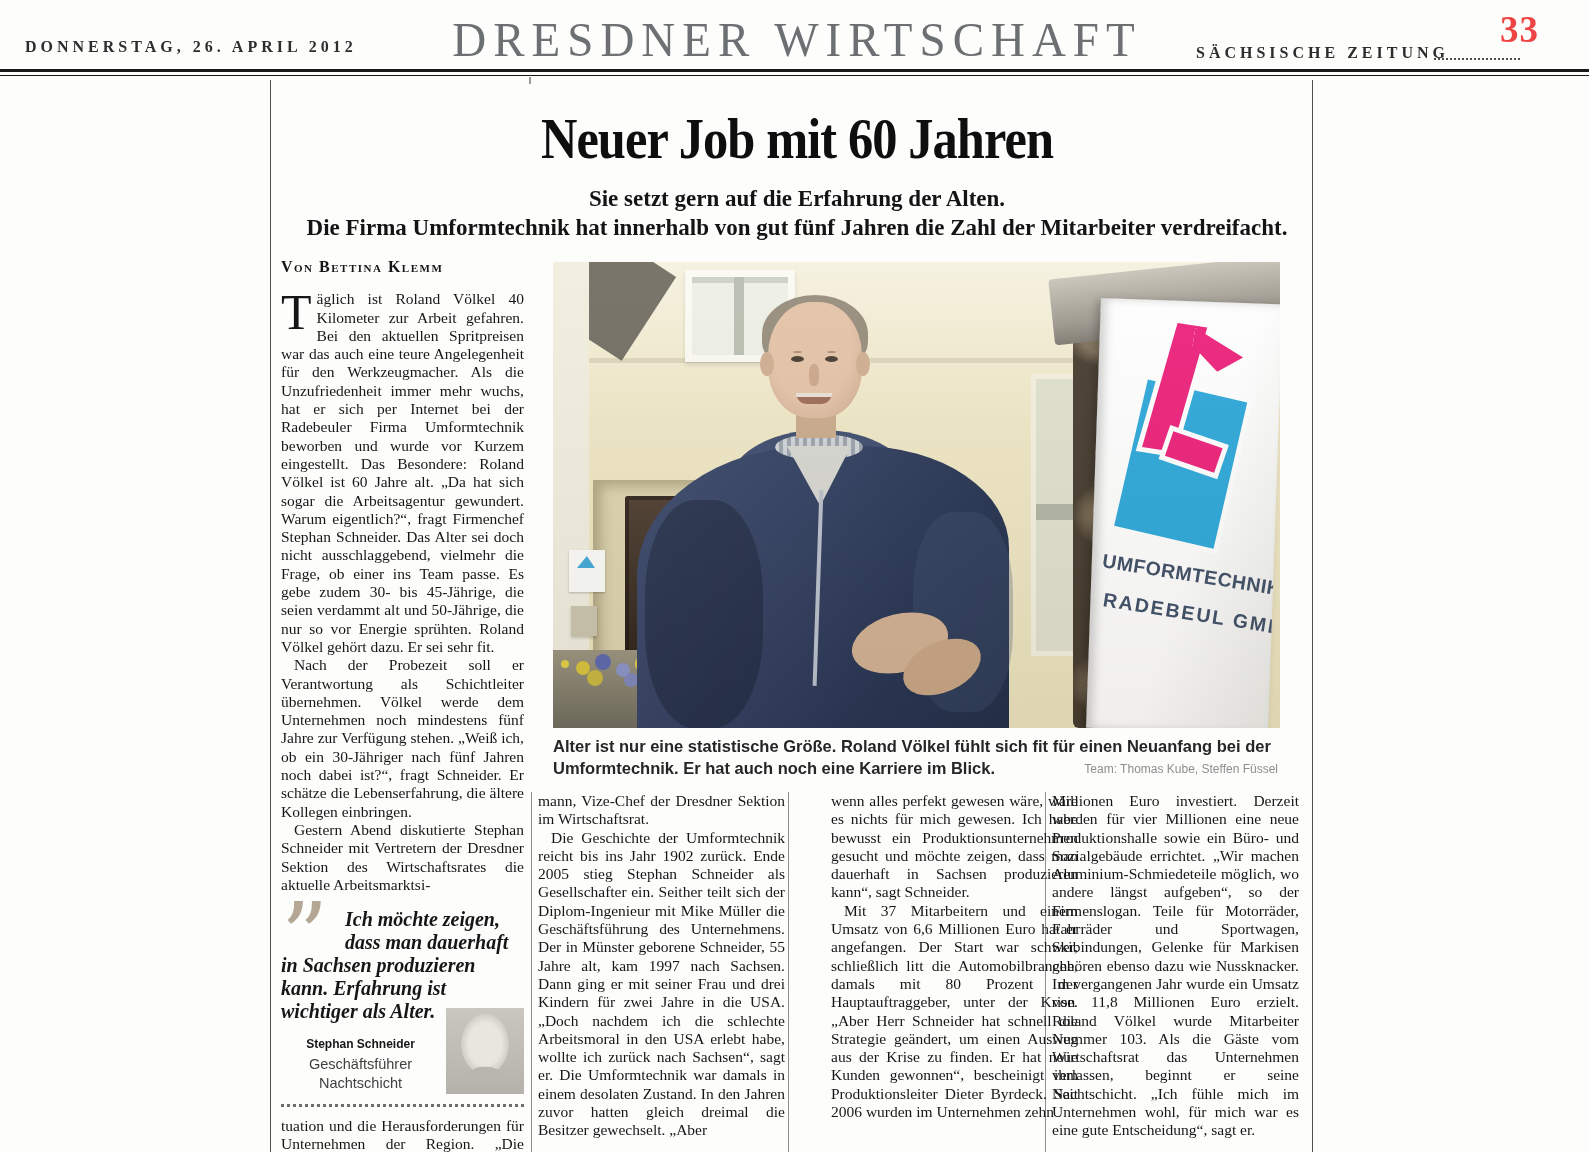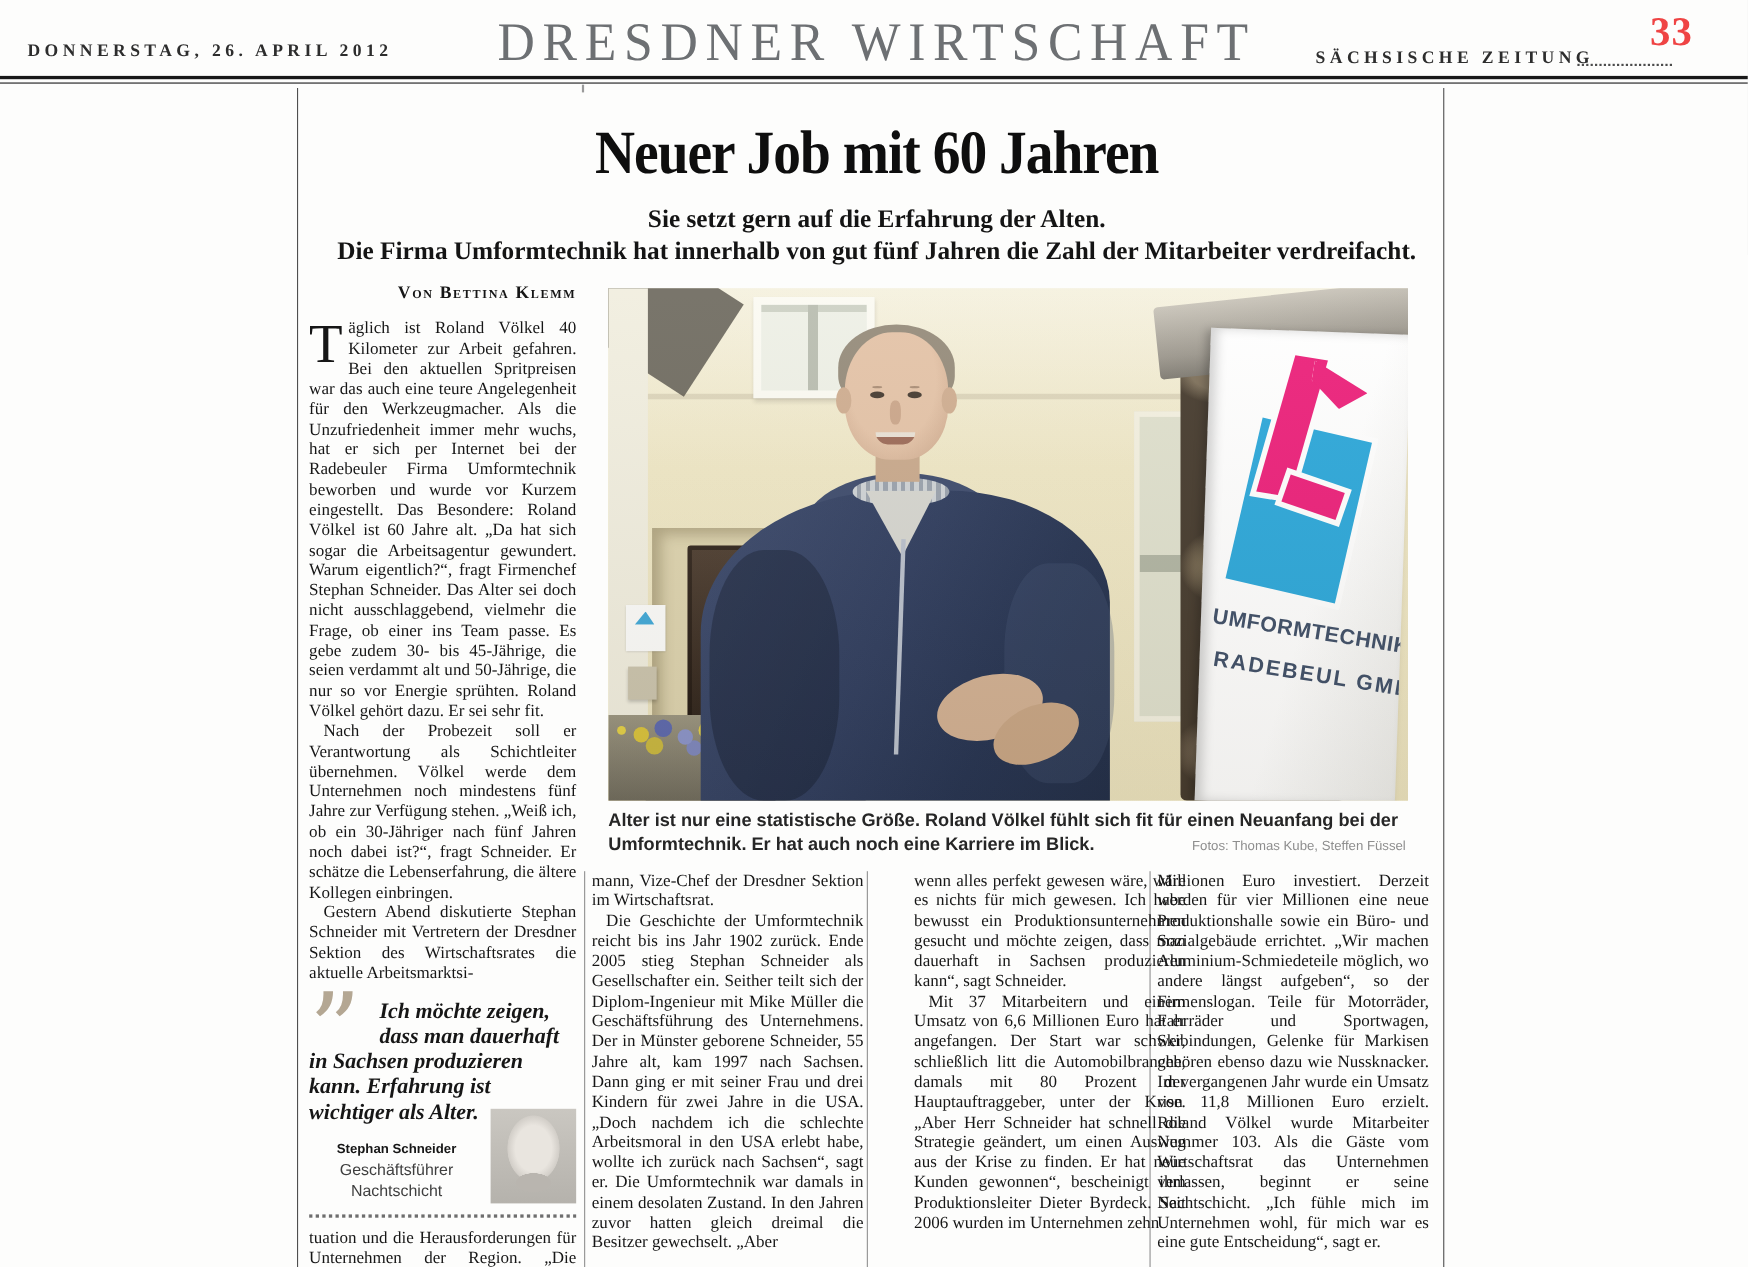--- a/index.html
+++ b/index.html
@@ -39,21 +39,21 @@
 
   
   .col{position:absolute;overflow:hidden;font-size:15.5px;line-height:18.3px;
        text-align:justify;hyphens:auto;-webkit-hyphens:auto;}
   .col p{margin:0;}
   .col p.ind{text-indent:13px;}
   .col1{left:281px;top:256px;width:243px;height:896px;}
   .col2{left:538px;top:792px;width:247px;height:360px;}
   .col3{left:831px;top:792px;width:247px;height:360px;}
   .col4{left:1052px;top:792px;width:247px;height:360px;}
-  .byline{font-variant:small-caps;font-variant-caps:small-caps;text-align:right;
+  .byline{font-variant:small-caps;font-variant-caps:small-caps;text-align:left;
           font-size:16px;letter-spacing:1.5px;font-weight:600;margin:2px 0 14px;}
   .dropcap{float:left;font-size:50px;line-height:38px;padding:3px 5px 0 0;font-weight:400;}
 
   
   .pullquote{position:relative;margin:12px 0 10px;padding:2px 0 12px;min-height:128px;
              border-bottom:3px dotted #6e6e6e;}
   .pq-mark{float:left;width:64px;height:44px;font-size:92px;line-height:58px;
            color:#b4a793;font-family:"DejaVu Serif",serif;}
   .pq-text{font-style:italic;font-weight:700;font-size:20px;line-height:23px;
            text-align:left;}
@@ -264,21 +264,21 @@
         <div class="lg lg-magenta-foot"></div>
       </div>
       <div class="sign-text sign-t1">UMFORMTECHNIK</div>
       <div class="sign-text sign-t2">RADEBEUL GMBH</div>
     </div>
     <div class="ph ph-tint"></div>
   </div>
 
   <div class="caption">
     <span>Alter ist nur eine statistische Größe. Roland Völkel fühlt sich fit für einen Neuanfang bei der Umformtechnik. Er hat auch noch eine Karriere im Blick.</span>
-    <span class="credit">Fotos: Thomas Kube, Steffen Füssel</span>
+    <span class="credit">Team: Thomas Kube, Steffen Füssel</span>
   </div>
 
   <div class="col col2">
     <p>mann, Vize-Chef der Dresdner Sektion im Wirtschaftsrat.</p>
     <p class="ind">Die Geschichte der Umformtechnik reicht bis ins Jahr 1902 zurück. Ende 2005 stieg Stephan Schneider als Gesellschafter ein. Seither teilt sich der Diplom-Ingenieur mit Mike Müller die Geschäftsführung des Unternehmens. Der in Münster geborene Schneider, 55 Jahre alt, kam 1997 nach Sachsen. Dann ging er mit seiner Frau und drei Kindern für zwei Jahre in die USA. „Doch nachdem ich die schlechte Arbeitsmoral in den USA erlebt habe, wollte ich zurück nach Sachsen“, sagt er. Die Umformtechnik war damals in einem desolaten Zustand. In den Jahren zuvor hatten gleich dreimal die Besitzer gewechselt. „Aber</p>
   </div>
   <div class="col col3">
     <p>wenn alles perfekt gewesen wäre, wäre es nichts für mich gewesen. Ich habe bewusst ein Produktionsunternehmen gesucht und möchte zeigen, dass man dauerhaft in Sachsen produzieren kann“, sagt Schneider.</p>
     <p class="ind">Mit 37 Mitarbeitern und einem Umsatz von 6,6 Millionen Euro hat er angefangen. Der Start war schwer, schließlich litt die Automobilbranche, damals mit 80 Prozent der Hauptauftraggeber, unter der Krise. „Aber Herr Schneider hat schnell die Strategie geändert, um einen Ausweg aus der Krise zu finden. Er hat neue Kunden gewonnen“, bescheinigt ihm Produktionsleiter Dieter Byrdeck. Seit 2006 wurden im Unternehmen zehn</p>
   </div>

